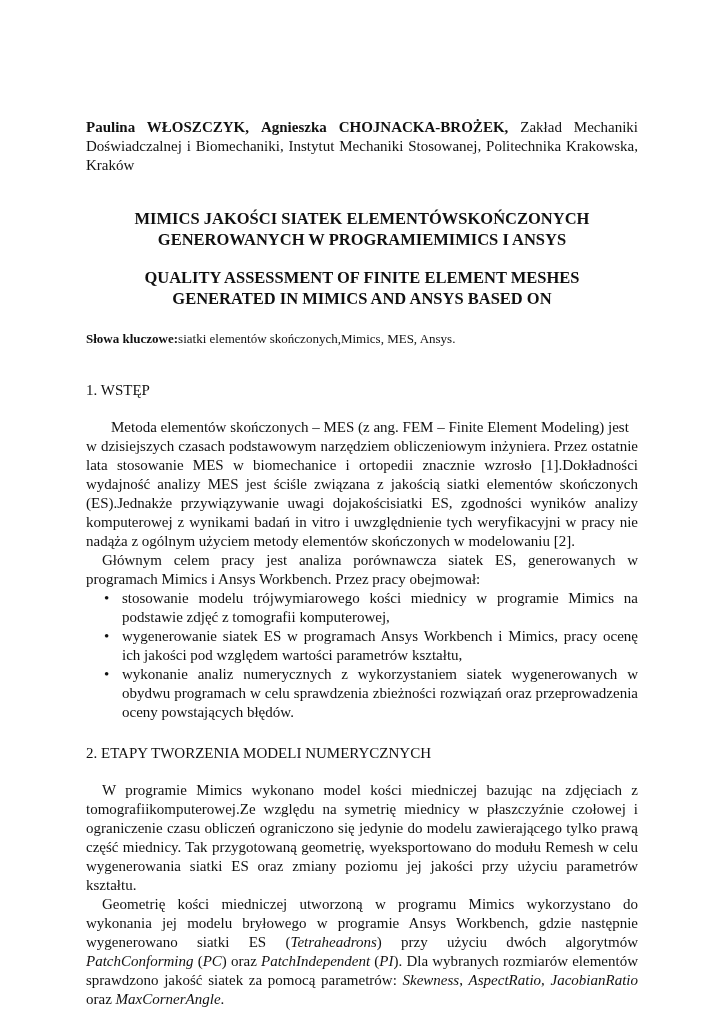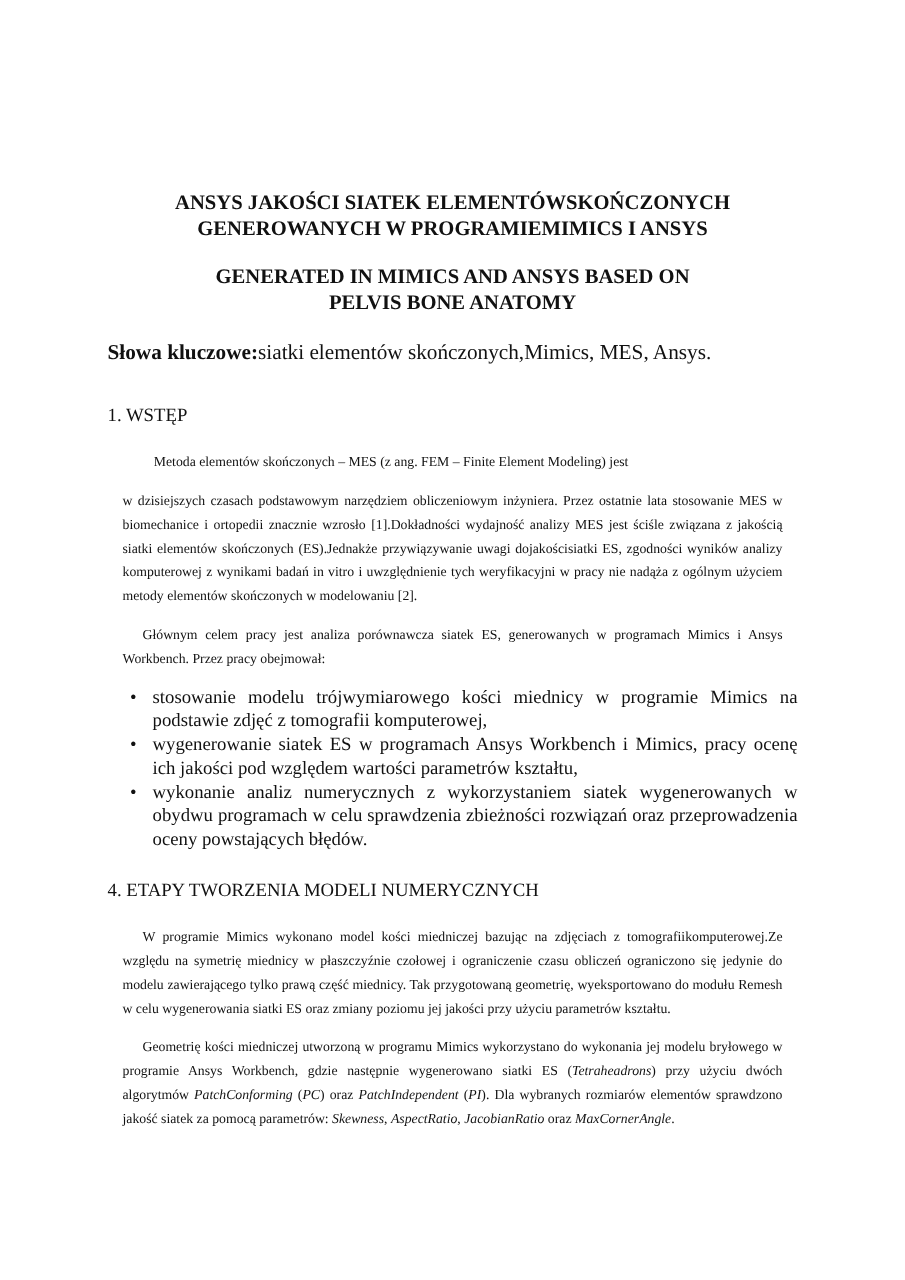--- a/index.html
+++ b/index.html
@@ -3,47 +3,51 @@
 <meta charset="utf-8">
 <style>
   html, body { margin: 0; padding: 0; background: #ffffff; }
   body { width: 724px; height: 1024px; position: relative; overflow: hidden;
          font-family: "Liberation Serif", "DejaVu Serif", serif; color: #111; }
   .page { position: absolute; left: 86px; top: 118px; width: 552px; }
   .authors { font-size: 15px; line-height: 19px; text-align: justify; margin: 0; }
   .authors b { font-weight: bold; }
   .title-pl { margin: 33px 0 0 0; text-align: center; font-weight: bold; font-size: 16.5px; line-height: 21px; }
   .title-en { margin: 17px 0 0 0; text-align: center; font-weight: bold; font-size: 16.5px; line-height: 21px; }
-  .keywords { margin: 19px 0 0 0; font-size: 17px; line-height: 22px; }
+  .keywords { margin: 19px 0 0 0; font-size: 13px; line-height: 22px; }
   .keywords b { font-weight: bold; }
   .section-heading { margin: 31px 0 0 0; font-size: 15px; line-height: 19px; font-weight: normal; }
   .section-heading.s2 { margin-top: 22px; }
-  p.body { margin: 12px; font-size: 11px; line-height: 19px; text-align: justify; }
+  p.body { margin: 0; font-size: 15px; line-height: 19px; text-align: justify; }
   p.first { margin-top: 18px; }
   p.indent { text-indent: 16px; }
   p.indent-lg { text-indent: 25px; }
   ul.bullets { margin: 0; padding: 0 0 0 36px; list-style: none; font-size: 15px; line-height: 19px; }
   ul.bullets li { position: relative; text-align: justify; }
   ul.bullets li .bullet { position: absolute; left: -18px; top: 0; }
   i { font-style: italic; }
 </style>
 </head>
 <body>
 
 <div class="page">
 
+  <p class="authors">
+    <b>Paulina WŁOSZCZYK,</b>
+    <b>Agnieszka CHOJNACKA-BROŻEK,</b><span> Zakład Mechaniki Doświadczalnej i Biomechaniki, Instytut Mechaniki Stosowanej, Politechnika Krakowska, Kraków</span>
+  </p>
 
   <div class="title-pl">
-    <div>ANSYS JAKOŚCI SIATEK ELEMENTÓWSKOŃCZONYCH</div>
+    <div>MIMICS JAKOŚCI SIATEK ELEMENTÓWSKOŃCZONYCH</div>
     <div>GENEROWANYCH W PROGRAMIEMIMICS I ANSYS</div>
   </div>
 
   <div class="title-en">
+    <div>QUALITY ASSESSMENT OF FINITE ELEMENT MESHES</div>
     <div>GENERATED IN MIMICS AND ANSYS BASED ON</div>
-    <div>PELVIS BONE ANATOMY</div>
   </div>
 
   <p class="keywords">
     <b>Słowa kluczowe:</b><span>siatki elementów skończonych,Mimics, MES, Ansys.</span>
   </p>
 
   <h2 class="section-heading">1. WSTĘP</h2>
 
   <p class="body first indent-lg">Metoda elementów skończonych – MES (z ang. FEM – Finite Element Modeling) jest</p>
   <p class="body">w dzisiejszych czasach podstawowym narzędziem obliczeniowym inżyniera. Przez ostatnie lata stosowanie MES w biomechanice i ortopedii znacznie wzrosło [1].Dokładności wydajność analizy MES jest ściśle związana z jakością siatki elementów skończonych (ES).Jednakże przywiązywanie uwagi dojakościsiatki ES, zgodności wyników analizy komputerowej z wynikami badań in vitro i uwzględnienie tych weryfikacyjni w pracy nie nadąża z ogólnym użyciem metody elementów skończonych w modelowaniu [2].</p>
@@ -57,19 +61,19 @@
     <li>
       <span class="bullet">•</span>
       <span>wygenerowanie siatek ES w programach Ansys Workbench i Mimics, pracy ocenę ich jakości pod względem wartości parametrów kształtu,</span>
     </li>
     <li>
       <span class="bullet">•</span>
       <span>wykonanie analiz numerycznych z wykorzystaniem siatek wygenerowanych w obydwu programach w celu sprawdzenia zbieżności rozwiązań oraz przeprowadzenia oceny powstających błędów.</span>
     </li>
   </ul>
 
-  <h2 class="section-heading s2">4. ETAPY TWORZENIA MODELI NUMERYCZNYCH</h2>
+  <h2 class="section-heading s2">2. ETAPY TWORZENIA MODELI NUMERYCZNYCH</h2>
 
   <p class="body first indent">W programie Mimics wykonano model kości miedniczej bazując na zdjęciach z tomografiikomputerowej.Ze względu na symetrię miednicy w płaszczyźnie czołowej i ograniczenie czasu obliczeń ograniczono się jedynie do modelu zawierającego tylko prawą część miednicy. Tak przygotowaną geometrię, wyeksportowano do modułu Remesh w celu wygenerowania siatki ES  oraz zmiany poziomu jej jakości przy użyciu parametrów kształtu.</p>
 
   <p class="body indent"><span>Geometrię kości miedniczej utworzoną w programu Mimics wykorzystano do wykonania jej modelu bryłowego w programie Ansys Workbench, gdzie następnie wygenerowano siatki ES (</span><i>Tetraheadrons</i><span>) przy użyciu dwóch algorytmów </span><i>PatchConforming</i><span> (</span><i>PC</i><span>) oraz </span><i>PatchIndependent</i><span> (</span><i>PI</i><span>). Dla wybranych rozmiarów elementów sprawdzono jakość siatek za pomocą parametrów: </span><i>Skewness</i><span>, </span><i>AspectRatio</i><span>, </span><i>JacobianRatio</i><span> oraz </span><i>MaxCornerAngle</i><span>.</span></p>
 
 </div>
 
 </body></html>

